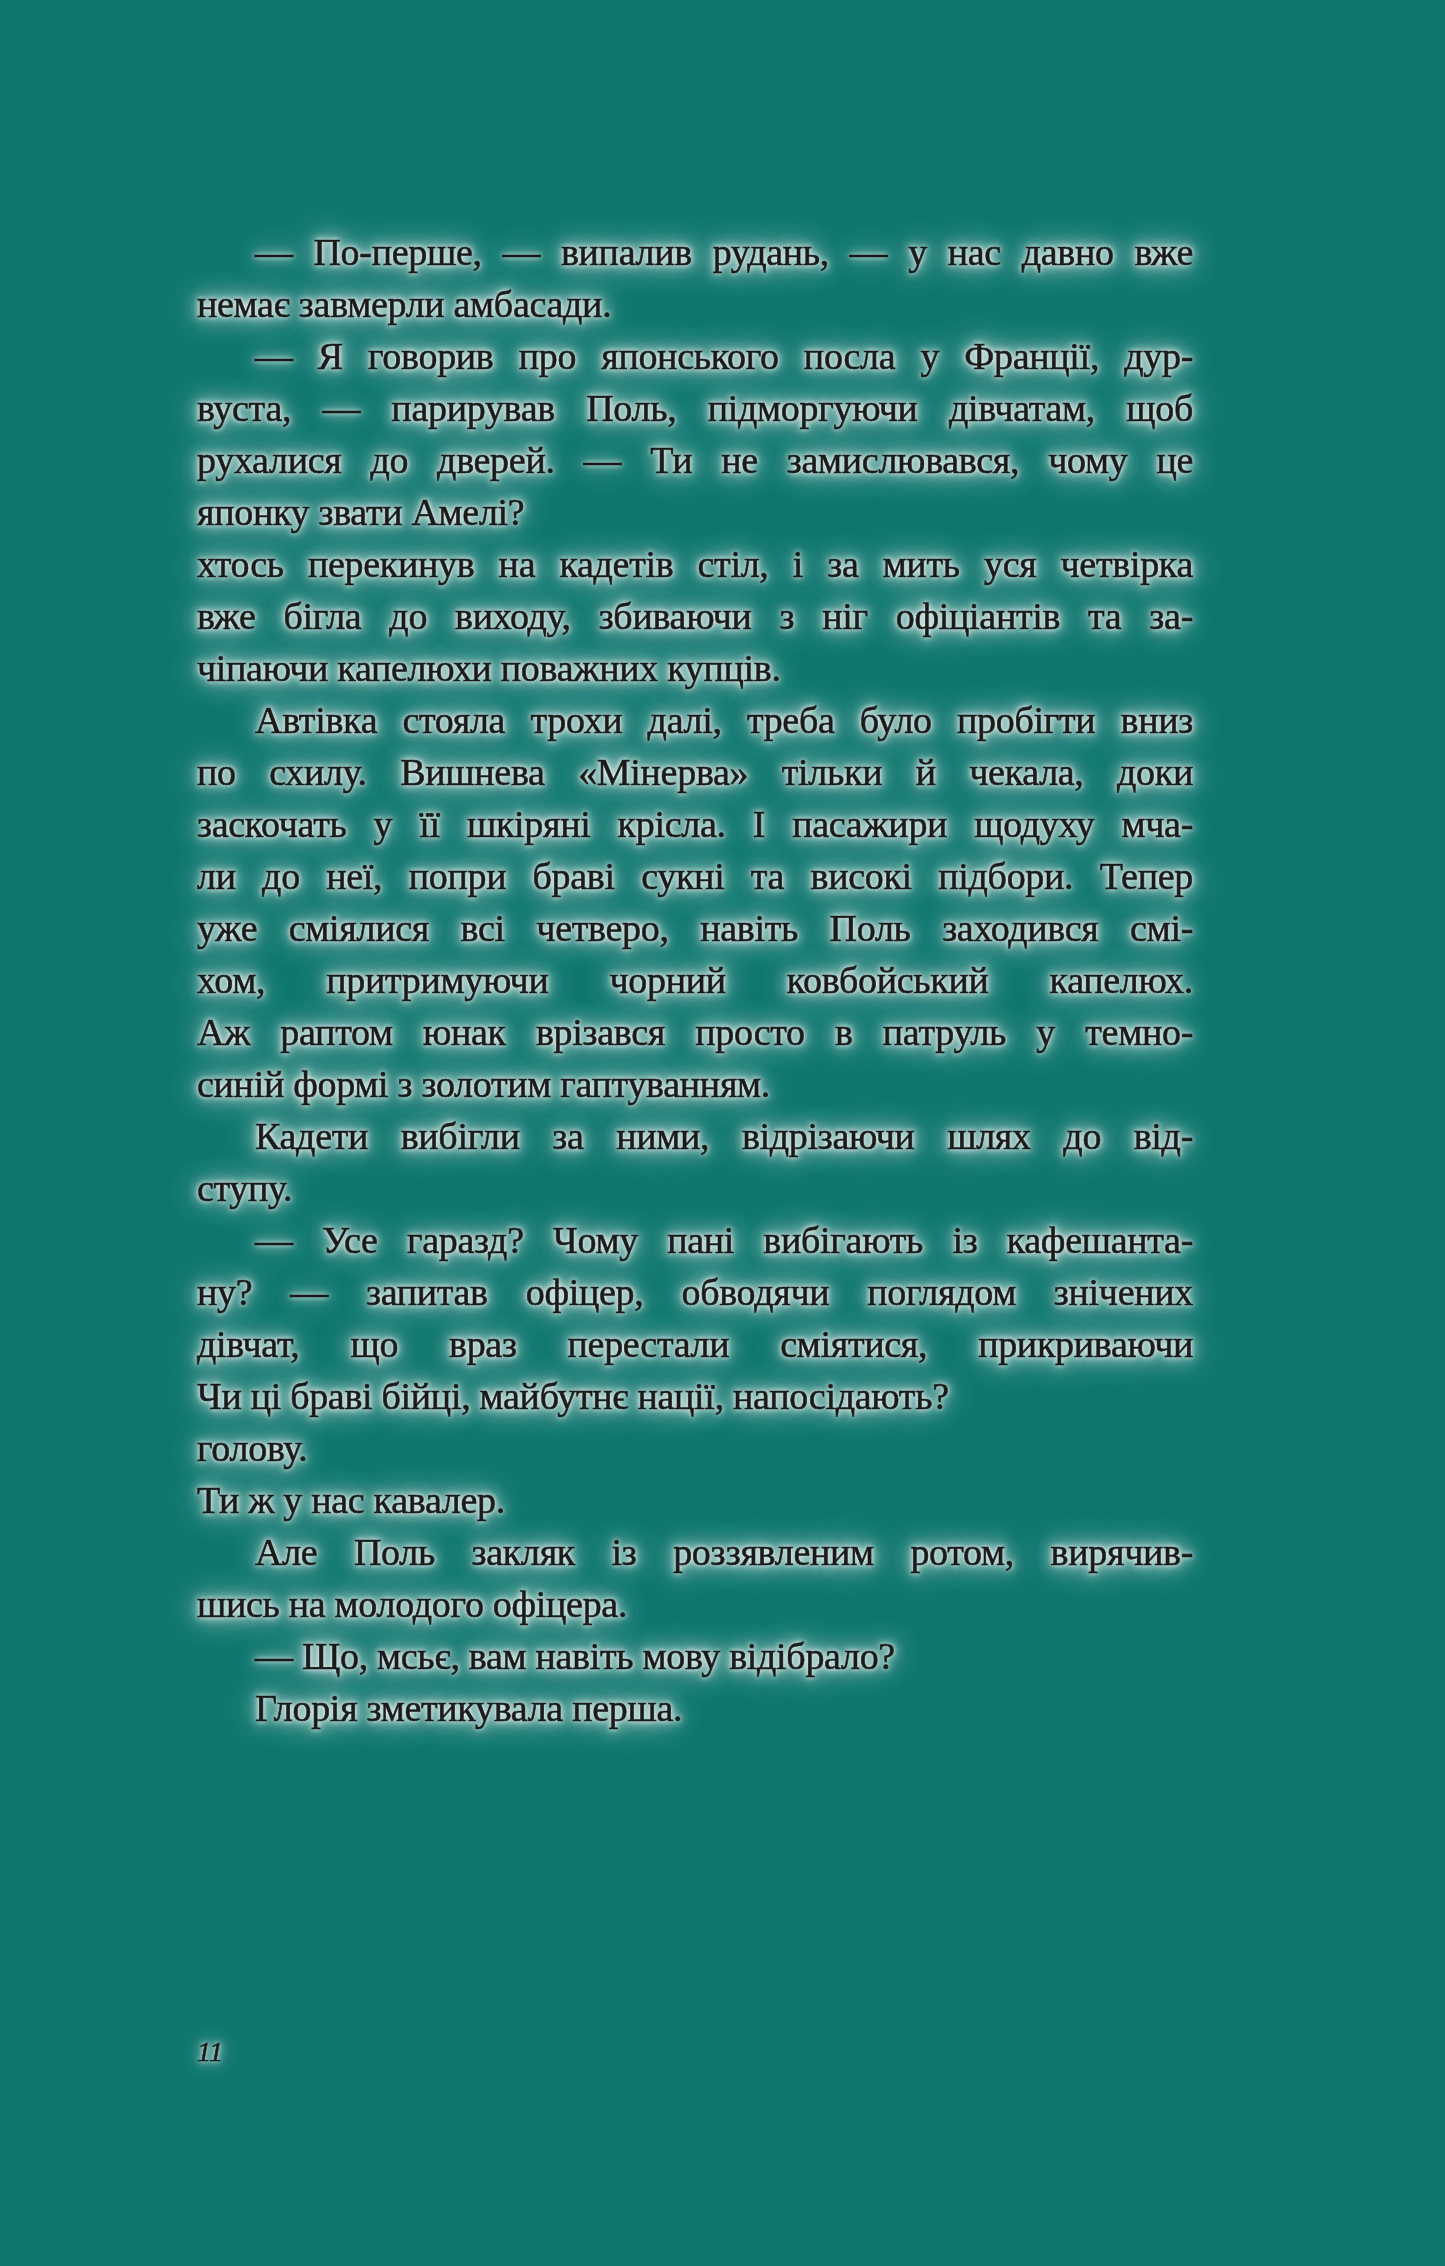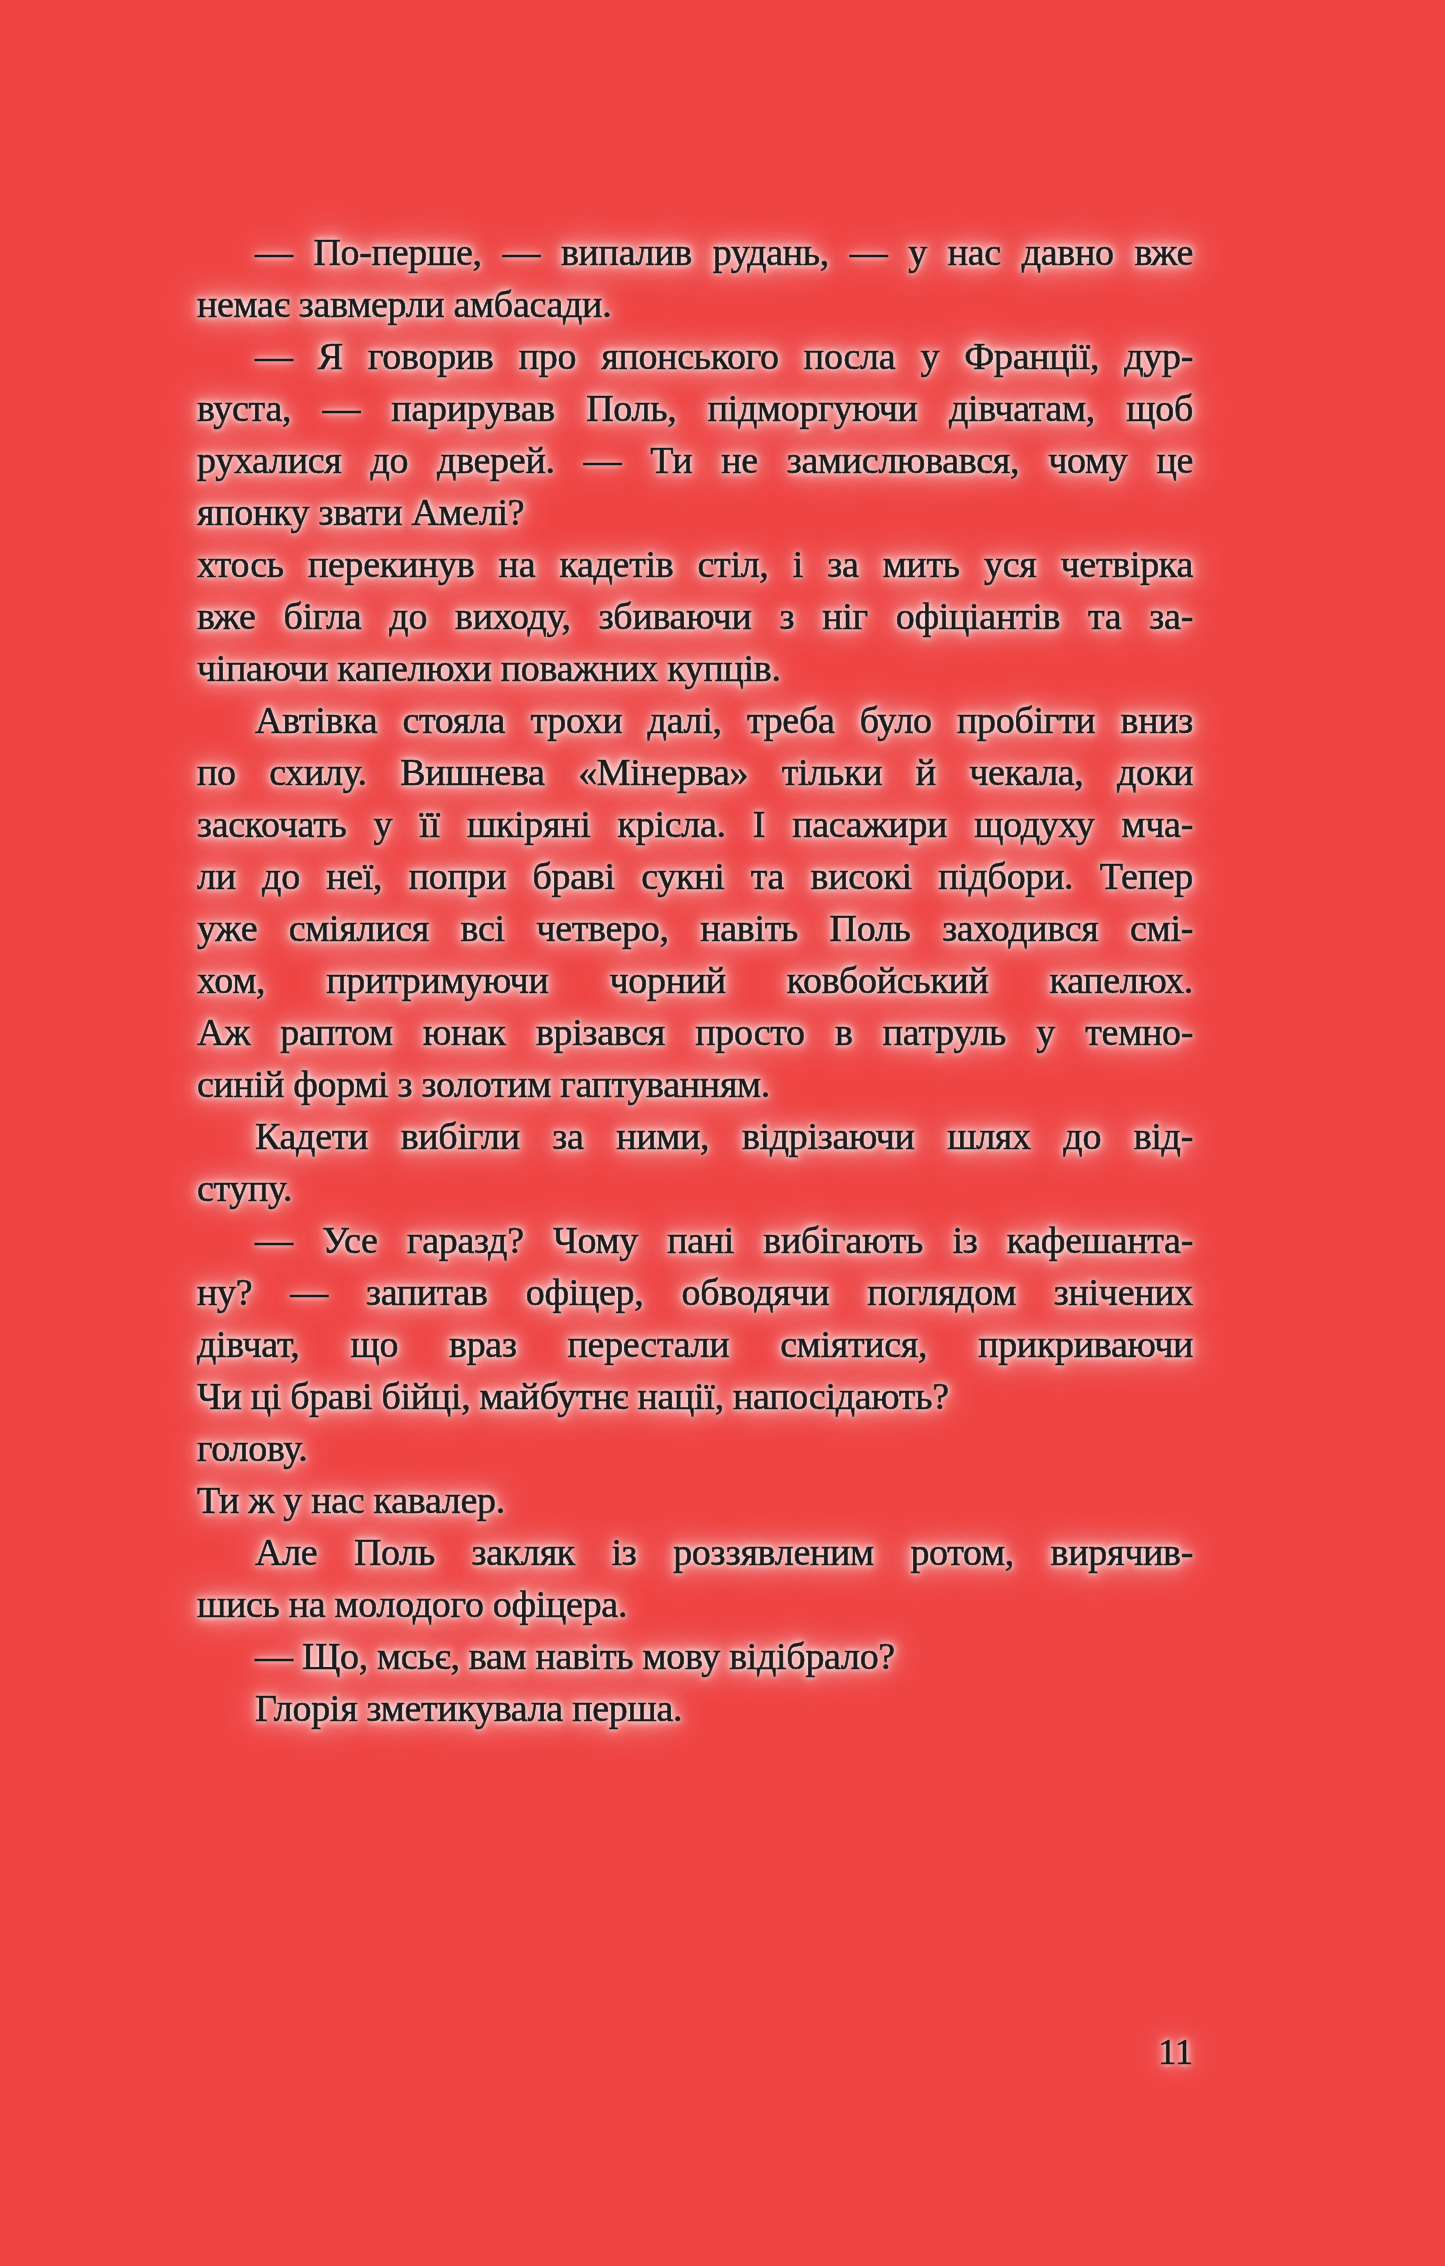--- a/index.html
+++ b/index.html
@@ -4,21 +4,21 @@
 <style>
   html, body {
     margin: 0;
     padding: 0;
     background: #47704E;
   }
   .page {
     position: relative;
     width: 1445px;
     height: 2266px;
-    background: #ef4444;
+    background: #0f766e;
     overflow: hidden;
     font-family: "Liberation Serif", "DejaVu Serif", serif;
     color: #1b1b1b;
   }
   .text-block {
     position: absolute;
     left: 197px;
     top: 226px;
     width: 996px;
   }
@@ -46,29 +46,30 @@
     text-indent: 58px;
   }
   .line.last {
     text-align-last: left;
   }
   .page-number {
     position: absolute;
     left: 197px;
     top: 2028px;
     width: 996px;
-    text-align: right;
-    font-size: 36px;
+    text-align: left;
+    font-size: 28px;
     line-height: 48px;
     -webkit-text-stroke: 0.6px rgba(22, 22, 22, 0.9);
     text-shadow:
       0 0 5px rgba(255, 255, 255, 1),
       0 0 10px rgba(255, 255, 255, 0.95),
       0 0 18px rgba(255, 255, 255, 0.8),
       0 0 30px rgba(255, 255, 255, 0.5);
+    font-style: italic;
   }
 </style>
 </head>
 <body>
 
 <div class="page">
   <div class="text-block">
       <div class="para">
         <div class="line indent">— По-перше, — випалив рудань, — у нас давно вже</div>
         <div class="line last">немає завмерли амбасади.</div>

